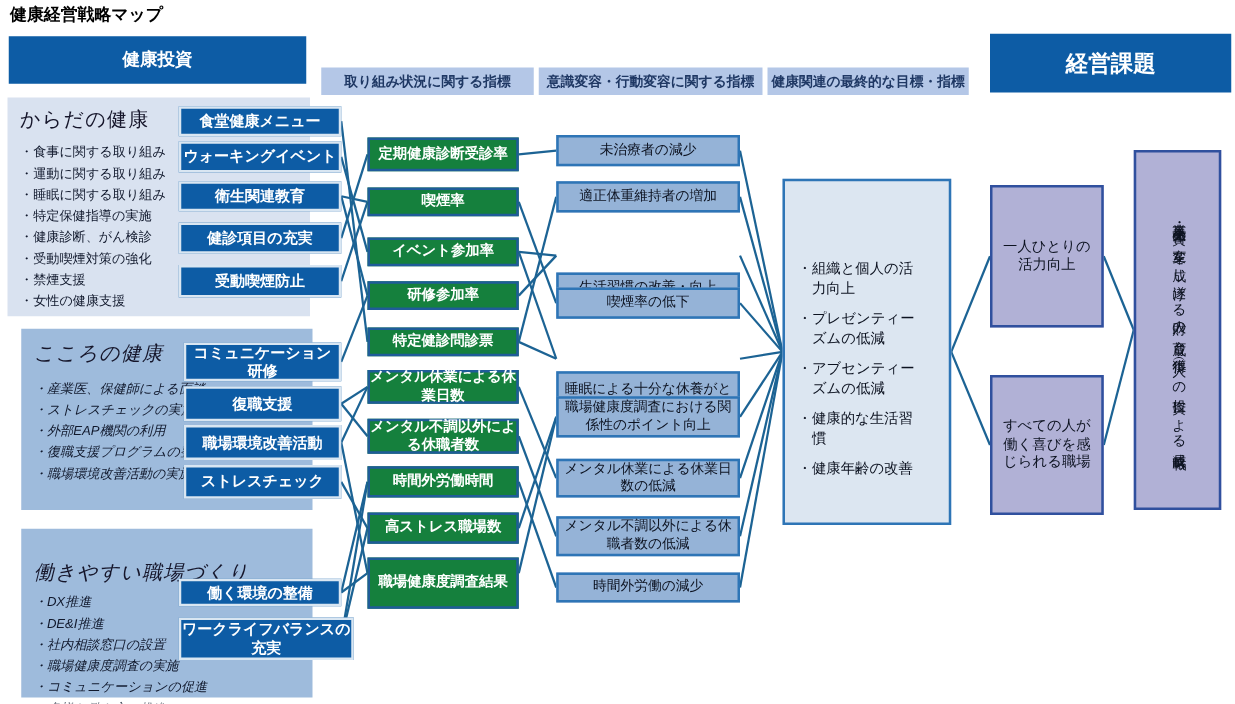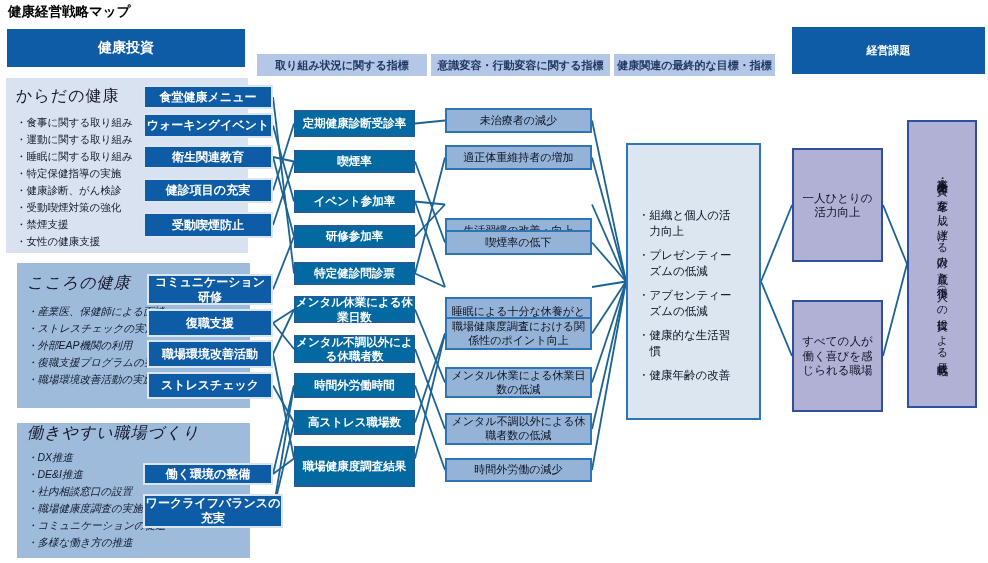--- a/index.html
+++ b/index.html
@@ -14,21 +14,21 @@
   .tab{background:#B4C7E7;color:#1F3864;font-size:11px;font-weight:bold;display:flex;align-items:center;justify-content:center;z-index:2;}
   
   .panel{z-index:0;}
   .panel-light{background:#D9E2F0;}
   .panel-mid{background:#9EBBDC;font-style:italic;}
   .panel-title{font-size:16px;color:#15152a;letter-spacing:1px;}
   .panel-item{font-size:10.5px;line-height:17px;color:#10182c;white-space:nowrap;}
   
   .box{display:flex;align-items:center;justify-content:center;text-align:center;z-index:2;line-height:1.25;}
   .act{background:#0D5CA5;border:2px solid #D9E6F2;color:#fff;font-size:12px;font-weight:bold;}
-  .ind{background:#0369a1;border:2px solid #1F5C99;color:#fff;font-size:11.5px;font-weight:bold;}
+  .ind{background:#15803d;border:2px solid #1F5C99;color:#fff;font-size:11.5px;font-weight:bold;}
   .out{background:#95B3D7;border:2px solid #2E75B6;color:#0c1220;font-size:11px;}
   .hub{background:#DCE6F1;border:2px solid #2E75B6;color:#0c1220;z-index:2;}
   .hub-items{padding:62px 26px 0 10px;}
   .hub-item{font-size:11.5px;line-height:16px;margin-bottom:8px;padding-left:1em;text-indent:-1em;color:#0c1220;}
   .goal{background:#B1B1D6;border:2px solid #30509E;color:#0c1220;font-size:11.5px;}
   .vision{background:#B1B1D6;border:2px solid #30509E;color:#0c1220;font-size:11px;
           writing-mode:vertical-rl;text-align:center;display:flex;align-items:center;justify-content:center;z-index:2;}
   .vision span{display:block;line-height:1.9;letter-spacing:1px;}
   
   #edge-layer{position:absolute;left:0;top:0;width:988px;height:563px;z-index:1;pointer-events:none;}
@@ -78,21 +78,21 @@
       <line x1="592" y1="470" x2="626" y2="281.5"></line>
       <line x1="761" y1="281.5" x2="792" y2="205"></line>
       <line x1="761" y1="281.5" x2="792" y2="356"></line>
       <line x1="883" y1="205" x2="907" y2="264"></line>
       <line x1="883" y1="356" x2="907" y2="264"></line>
     </svg>
 
   <div id="page-title" class="abs">健康経営戦略マップ</div>
 
   <div class="abs hdr" style="left:7px;top:29px;width:238px;height:38px;font-size:14px;">健康投資</div>
-  <div class="abs hdr" style="left:792px;top:27px;width:193px;height:47px;font-size:11px;">経営課題</div>
+  <div class="abs hdr" style="left:792px;top:27px;width:193px;height:47px;font-size:18px;">経営課題</div>
   <div class="abs tab" style="left:257px;top:54px;width:170px;height:22px;">取り組み状況に関する指標</div>
   <div class="abs tab" style="left:431px;top:54px;width:179px;height:22px;">意識変容・行動変容に関する指標</div>
   <div class="abs tab" style="left:614px;top:54px;width:161px;height:22px;">健康関連の最終的な目標・指標</div>
 
   <div class="abs panel panel-light" style="left:6px;top:78px;width:242px;height:175px;padding:8px 0 0 10px;">
     <div class="panel-title">からだの健康</div>
     <div style="margin-top:7px;">
       <div class="panel-item">・食事に関する取り組み</div>
       <div class="panel-item">・運動に関する取り組み</div>
       <div class="panel-item">・睡眠に関する取り組み</div>
@@ -108,21 +108,21 @@
     <div class="panel-title">こころの健康</div>
     <div style="margin-top:9px;">
       <div class="panel-item">・産業医、保健師による面談</div>
       <div class="panel-item">・ストレスチェックの実施</div>
       <div class="panel-item">・外部EAP機関の利用</div>
       <div class="panel-item">・復職支援プログラムの整備</div>
       <div class="panel-item">・職場環境改善活動の実施</div>
     </div>
   </div>
 
-  <div class="abs panel panel-mid" style="left:17px;top:423px;width:233px;height:135px;padding:0 0 0 10px;">
+  <div class="abs panel panel-mid" style="left:17px;top:423px;width:233px;height:135px;padding:25px 0 0 10px;">
     <div class="panel-title">働きやすい職場づくり</div>
     <div style="margin-top:5px;">
       <div class="panel-item">・DX推進</div>
       <div class="panel-item">・DE&amp;I推進</div>
       <div class="panel-item">・社内相談窓口の設置</div>
       <div class="panel-item">・職場健康度調査の実施</div>
       <div class="panel-item">・コミュニケーションの促進</div>
       <div class="panel-item">・多様な働き方の推進</div>
     </div>
   </div>

